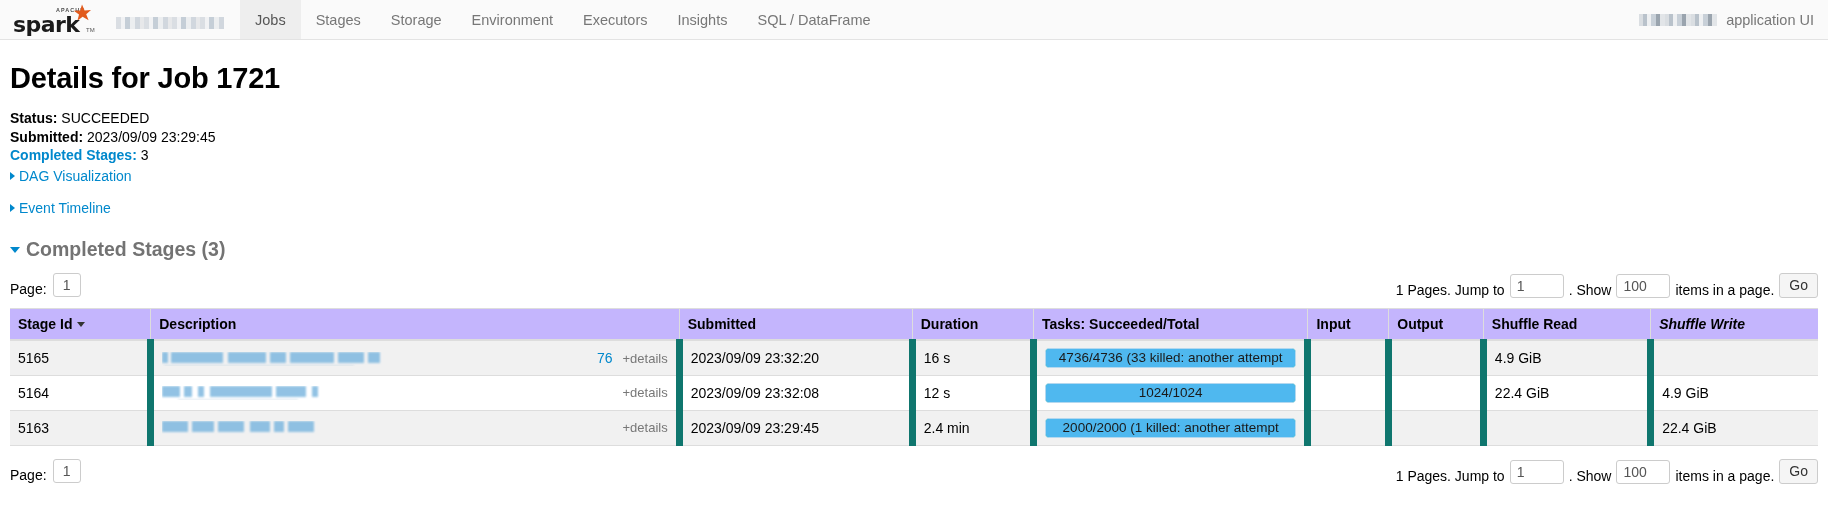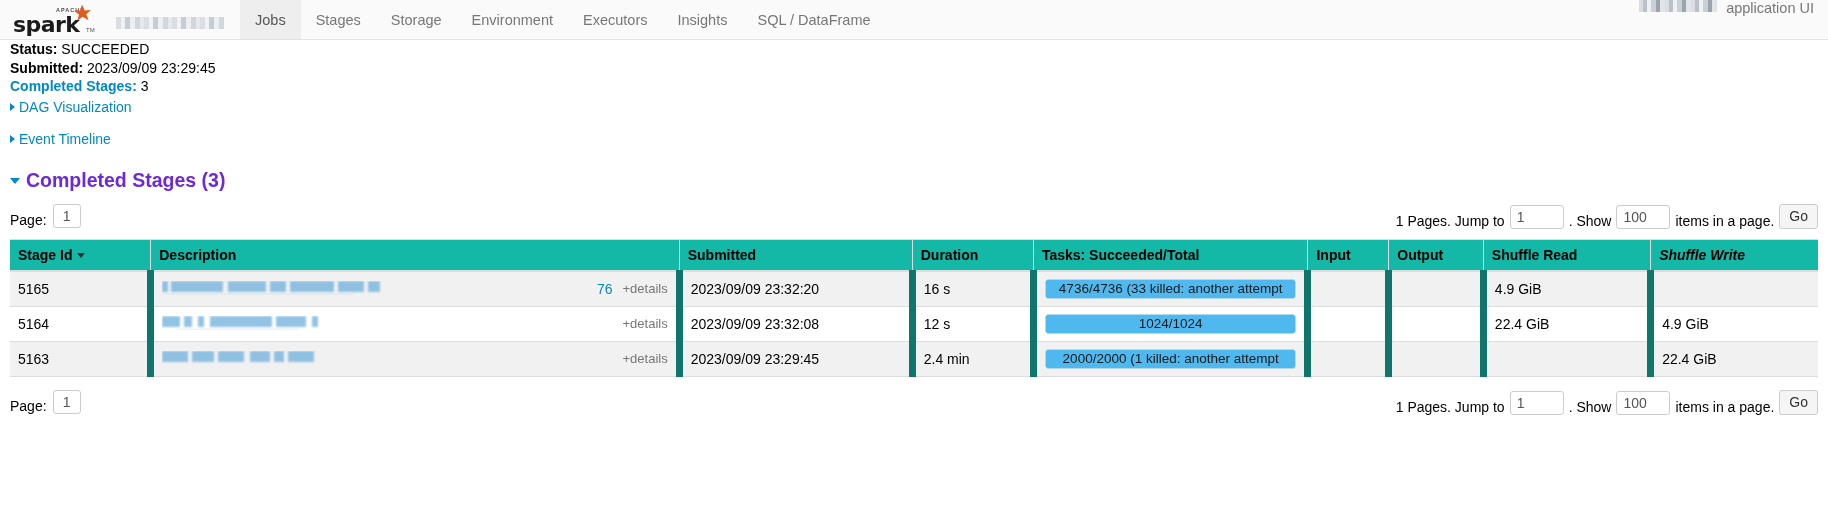--- a/index.html
+++ b/index.html
@@ -72,21 +72,21 @@
   .nav-item.active {
     background: #eeeeee;
     color: #555555;
   }
   .nav-right {
     position: absolute;
     right: 14px;
     top: 0;
     height: 39px;
     display: flex;
-    align-items: flex-start;
+    align-items: center;
     gap: 9px;
   }
   .version-redact {
     display: inline-block;
     width: 78px;
     height: 12px;
     background:
       repeating-linear-gradient(90deg,
         #dadee2 0px, #dadee2 4px,
         #b9c2cb 4px, #b9c2cb 8px,
@@ -149,21 +149,21 @@
     width: 0; height: 0;
     border-top: 6px solid #0088cc;
     border-left: 5px solid transparent;
     border-right: 5px solid transparent;
     margin-right: 6px;
     vertical-align: 3px;
   }
   h4.section-title {
     font-size: 19.5px;
     font-weight: bold;
-    color: #6d28d9;
+    color: #737373;
     margin: 20px 0 12px 0;
     cursor: pointer;
   }
   h4.section-title .count { font-weight: bold; }
 
   
   .pager-bar {
     display: flex;
     align-items: center;
     justify-content: space-between;
@@ -210,21 +210,21 @@
     font-size: 14px;
     table-layout: fixed;
   }
   table.stages th {
     text-align: left;
     font-weight: bold;
     padding: 7px 8px;
     border-top: 1px solid #dddddd;
     border-bottom: 2px solid #dddddd;
     border-right: 1px solid #dddddd;
-    background: #14b8a6;
+    background: #c4b5fd;
     white-space: nowrap;
     color: #000;
     cursor: pointer;
   }
   table.stages th:last-child { border-right: none; font-style: italic; }
   table.stages td {
     padding: 7px 8px;
     border-bottom: 1px solid #dddddd;
     border-right: 7px solid #0f766e;
     vertical-align: middle;
@@ -250,21 +250,21 @@
     width: 0; height: 0;
     border-top: 5px solid #333;
     border-left: 4px solid transparent;
     border-right: 4px solid transparent;
     margin-left: 5px;
     vertical-align: 2px;
   }
 
   .desc-cell {
     display: flex;
-    align-items: flex-start;
+    align-items: flex-end;
     justify-content: space-between;
     gap: 10px;
   }
   .desc-redact {
     position: relative;
     height: 14px;
     flex: 1 1 auto;
     overflow: hidden;
   }
   .desc-redact .blk {
@@ -339,20 +339,21 @@
   </div>
 
   <div class="nav-right">
     <span class="version-redact"></span>
     <span class="nav-right-label">application UI</span>
   </div>
 </div>
 
 <div class="container">
 
+  <h1 class="page-title">Details for Job 1721</h1>
 
   <p class="meta-line">
     <b>Status:</b>
     <span>SUCCEEDED</span>
   </p>
   <p class="meta-line">
     <b>Submitted:</b>
     <span>2023/09/09 23:29:45</span>
   </p>
   <p class="meta-line">

